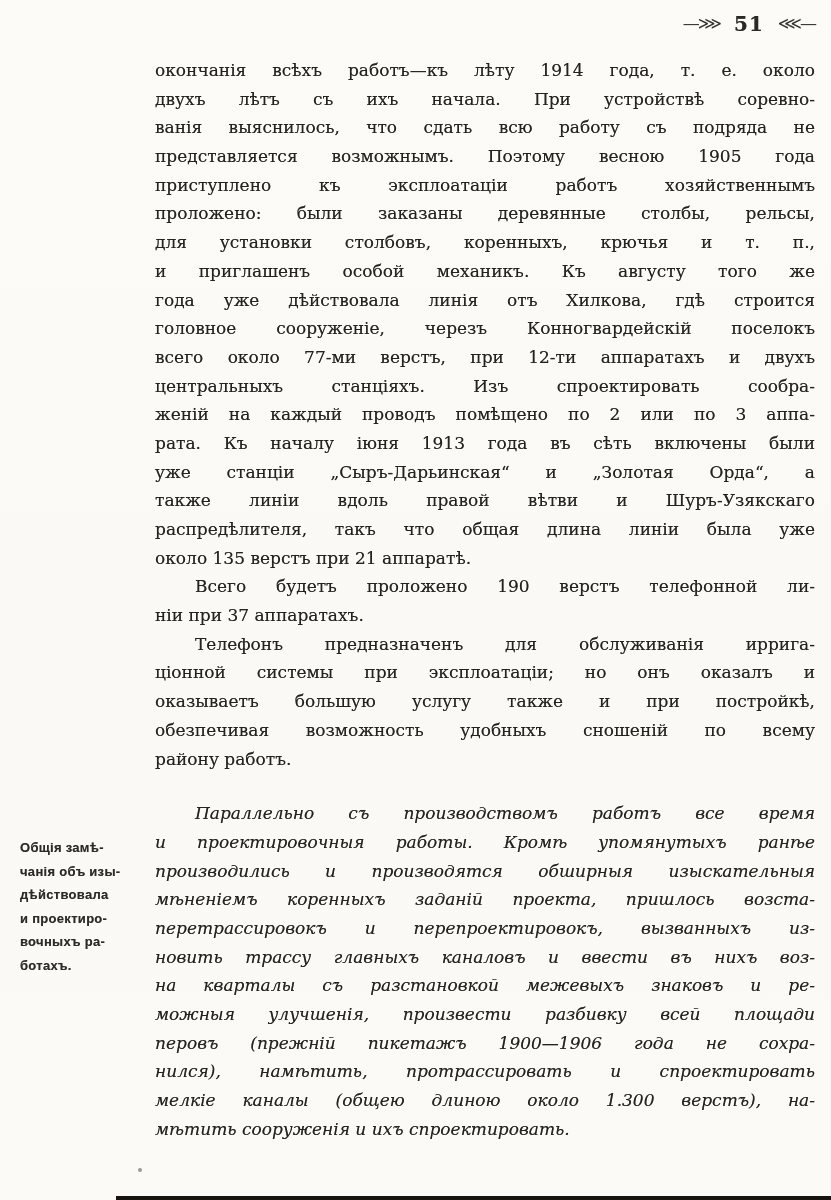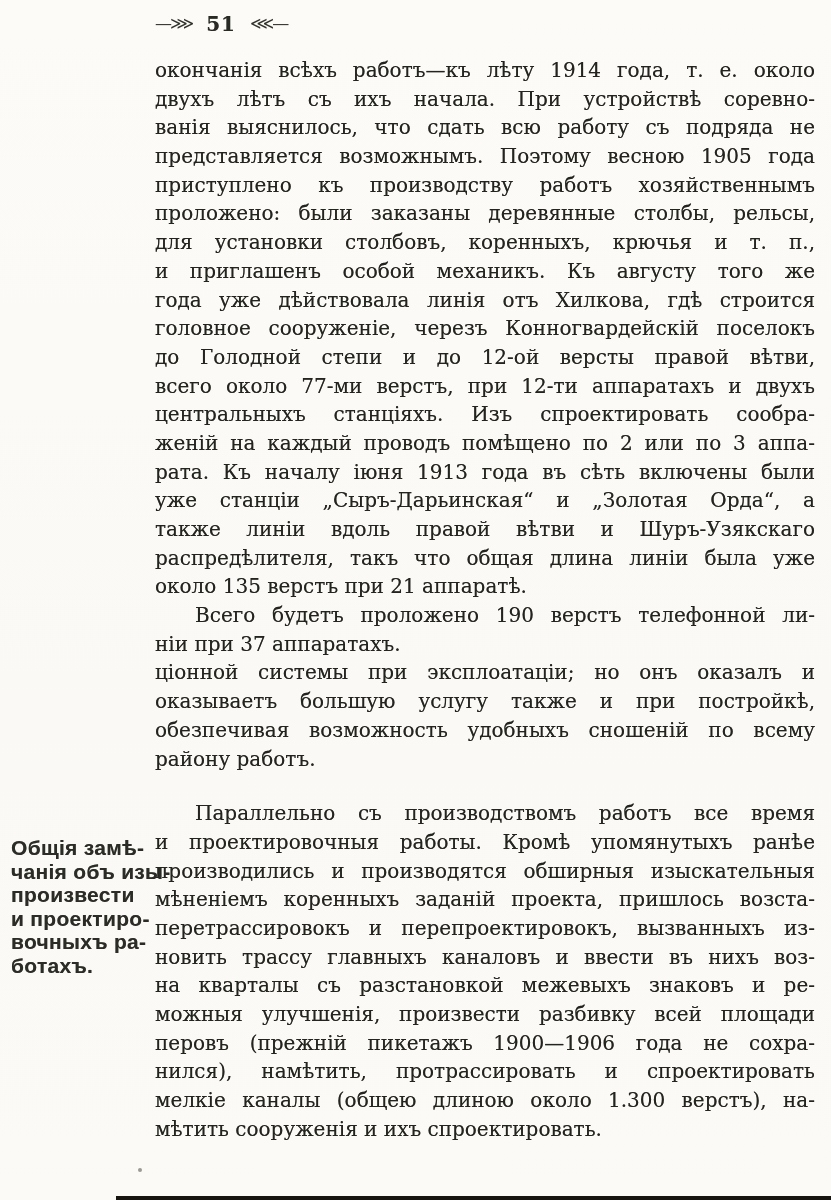--- a/index.html
+++ b/index.html
@@ -11,63 +11,63 @@
     font-family: "DejaVu Serif", "Liberation Serif", serif;
   }
   .page {
     position: absolute; inset: 0;
     background: linear-gradient(180deg, #fcfbf8 0%, #faf9f6 60%, #fbfaf6 100%);
   }
   
   .running-head {
     position: absolute;
     left: 155px; width: 660px; top: 12px;
-    text-align: left;
+    text-align: right;
     color: #2a2a25;
     font-size: 20px;
     letter-spacing: 1px;
   }
   .running-head .orn {
     font-size: 17px;
     color: #33332d;
     letter-spacing: -2px;
     position: relative; top: -2px;
   }
   .running-head .num {
     font-weight: bold;
     padding: 0 14px;
     text-shadow: 0 0 0.6px rgba(30,30,26,.6);
   }
   
   .textblock {
     position: absolute;
     left: 155px; width: 660px; top: 56px;
     color: #24241f;
-    font-size: 20px;
+    font-size: 17px;
     line-height: 28.7px;
     text-shadow: 0 0 0.6px rgba(36,36,31,.55);
   }
   .par { margin: 0; }
-  .par.gap { margin-top: 26px; }
+  .par.gap { margin-top: 26px; font-style: italic; }
   .line {
     white-space: nowrap;
     text-align: justify;
     text-align-last: justify;
     height: 28.7px;
     overflow: visible;
   }
   .line.last { text-align-last: left; }
   .line.indent { text-indent: 40px; }
   
   .margin-note {
     position: absolute;
-    left: 11px; width: 126px; top: 836px;
+    left: 20px; width: 126px; top: 836px;
     font-family: "Liberation Sans", "DejaVu Sans", sans-serif;
     font-weight: bold;
-    font-size: 21px;
+    font-size: 13px;
     line-height: 23.6px;
     color: #2c2c27;
     letter-spacing: 0.3px;
     text-shadow: 0 0 0.5px rgba(40,40,35,.5);
   }
   .margin-note .mline { white-space: nowrap; }
   
   .bottom-scan-bar {
     position: absolute;
     left: 116px; right: 0; bottom: 0; height: 4px;
@@ -87,41 +87,41 @@
   <div class="running-head">
     <span class="orn">—⋙</span><span class="num">51</span><span class="orn">⋘—</span>
   </div>
 
   <div class="textblock">
       <div class="par">
         <div class="line">окончанія всѣхъ работъ—къ лѣту 1914 года, т. е. около</div>
         <div class="line">двухъ лѣтъ съ ихъ начала. При устройствѣ соревно-</div>
         <div class="line">ванія выяснилось, что сдать всю работу съ подряда не</div>
         <div class="line">представляется возможнымъ. Поэтому весною 1905 года</div>
-        <div class="line">приступлено къ производству работъ хозяйственнымъ</div>
+        <div class="line">приступлено къ эксплоатаціи работъ хозяйственнымъ</div>
         <div class="line">проложено: были заказаны деревянные столбы, рельсы,</div>
         <div class="line">для установки столбовъ, коренныхъ, крючья и т. п.,</div>
         <div class="line">и приглашенъ особой механикъ. Къ августу того же</div>
         <div class="line">года уже дѣйствовала линія отъ Хилкова, гдѣ строится</div>
         <div class="line">головное сооруженіе, черезъ Конногвардейскій поселокъ</div>
-        <div class="line">до Голодной степи и до 12-ой версты правой вѣтви,</div>
         <div class="line">всего около 77-ми верстъ, при 12-ти аппаратахъ и двухъ</div>
         <div class="line">центральныхъ станціяхъ. Изъ спроектировать сообра-</div>
         <div class="line">женій на каждый проводъ помѣщено по 2 или по 3 аппа-</div>
         <div class="line">рата. Къ началу іюня 1913 года въ сѣть включены были</div>
         <div class="line">уже станціи „Сыръ-Дарьинская“ и „Золотая Орда“, а</div>
         <div class="line">также линіи вдоль правой вѣтви и Шуръ-Узякскаго</div>
         <div class="line">распредѣлителя, такъ что общая длина линіи была уже</div>
         <div class="line last">около 135 верстъ при 21 аппаратѣ.</div>
       </div>
       <div class="par">
         <div class="line indent">Всего будетъ проложено 190 верстъ телефонной ли-</div>
         <div class="line last">ніи при 37 аппаратахъ.</div>
       </div>
       <div class="par">
+        <div class="line indent">Телефонъ предназначенъ для обслуживанія иррига-</div>
         <div class="line">ціонной системы при эксплоатаціи; но онъ оказалъ и</div>
         <div class="line">оказываетъ большую услугу также и при постройкѣ,</div>
         <div class="line">обезпечивая возможность удобныхъ сношеній по всему</div>
         <div class="line last">району работъ.</div>
       </div>
       <div class="par gap">
         <div class="line indent">Параллельно съ производствомъ работъ все время</div>
         <div class="line">и проектировочныя работы. Кромѣ упомянутыхъ ранѣе</div>
         <div class="line">производились и производятся обширныя изыскательныя</div>
         <div class="line">мѣненіемъ коренныхъ заданій проекта, пришлось возста-</div>
@@ -132,21 +132,21 @@
         <div class="line">перовъ (прежній пикетажъ 1900—1906 года не сохра-</div>
         <div class="line">нился), намѣтить, протрассировать и спроектировать</div>
         <div class="line">мелкіе каналы (общею длиною около 1.300 верстъ), на-</div>
         <div class="line last">мѣтить сооруженія и ихъ спроектировать.</div>
       </div>
     </div>
 
   <div class="margin-note">
       <div class="mline">Общія замѣ-</div>
       <div class="mline">чанія объ изы-</div>
-      <div class="mline">произвести</div>
+      <div class="mline">дѣйствовала</div>
       <div class="mline">и проектиро-</div>
       <div class="mline">вочныхъ ра-</div>
       <div class="mline">ботахъ.</div>
     </div>
 
   <div class="bottom-scan-bar"></div>
   <div class="speck" style="left:138px; top:1168px;"></div>
 
 </div>
 

